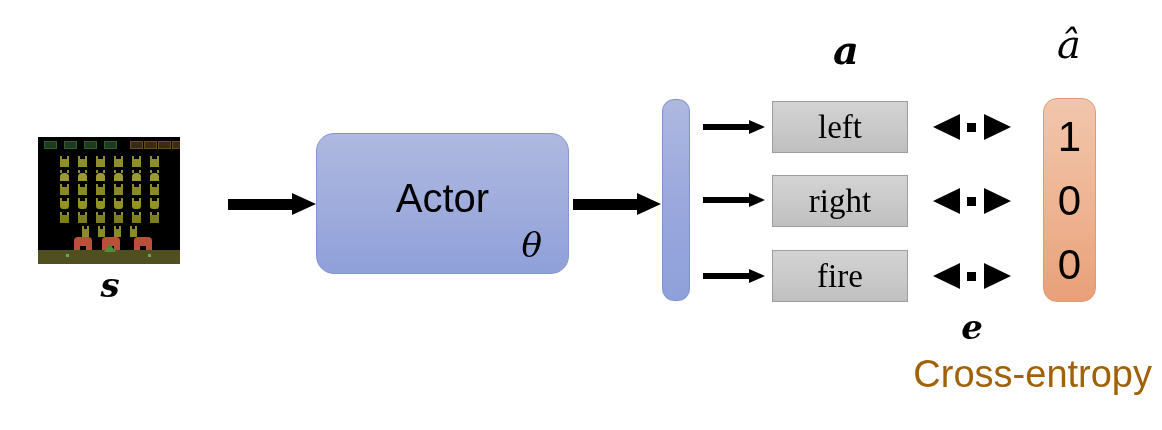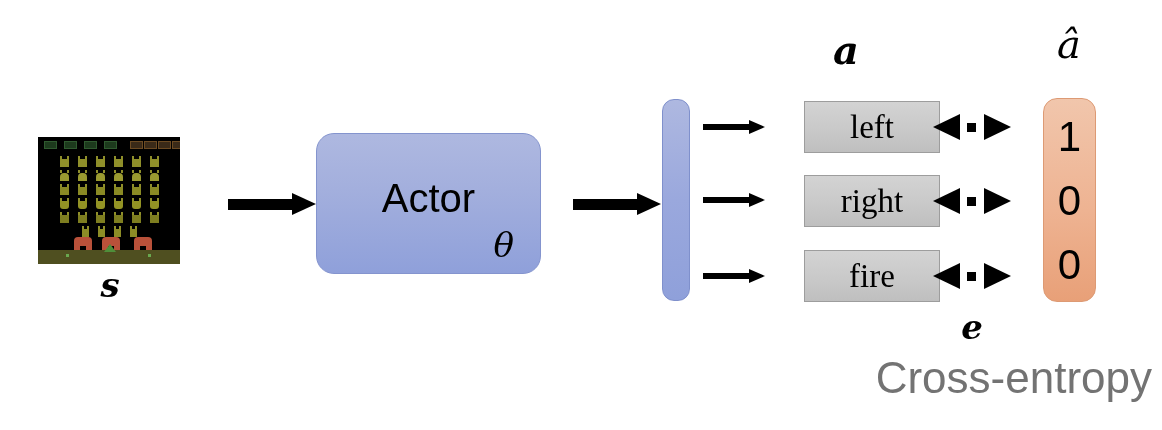--- a/index.html
+++ b/index.html
@@ -154,21 +154,21 @@
     border-top: 7px solid transparent;
     border-bottom: 7px solid transparent;
     border-left: 16px solid #000000;
   }
 
   
   #actor-box {
     position: absolute;
     left: 316px;
     top: 133px;
-    width: 225px;
+    width: 253px;
     height: 141px;
     border-radius: 18px;
     background: linear-gradient(180deg, #aeb8e0 0%, #a3afdd 40%, #8fa0da 100%);
     border: 1px solid #8494ce;
     box-sizing: border-box;
   }
   #actor-label {
     position: absolute;
     left: 0; right: 0;
     top: 42px;
@@ -208,21 +208,20 @@
     height: 52px;
     background: linear-gradient(180deg, #d3d3d3 0%, #c9c9c9 55%, #bfbfbf 100%);
     border: 1px solid #9d9d9d;
     box-sizing: border-box;
     display: flex;
     align-items: center;
     justify-content: center;
     font-family: "Liberation Serif", "DejaVu Serif", serif;
     font-size: 33px;
     color: #000000;
-    margin-left: 32px;
   }
 
   
   .dblarrow {
     position: absolute;
     width: 78px;
     height: 26px;
   }
   .dblarrow .lt {
     position: absolute;
@@ -271,22 +270,22 @@
     color: #000000;
   }
 
   #loss-label {
     position: absolute;
     left: 812px;
     top: 353px;
     width: 340px;
     text-align: right;
     font-family: "Liberation Sans", sans-serif;
-    font-size: 44px;
-    color: #737373;
+    font-size: 38px;
+    color: #a16207;
     white-space: nowrap;
   }
 </style>
 </head>
 <body>
 
 <div id="stage">
 
   <div id="state-image">
     <div class="hud">

